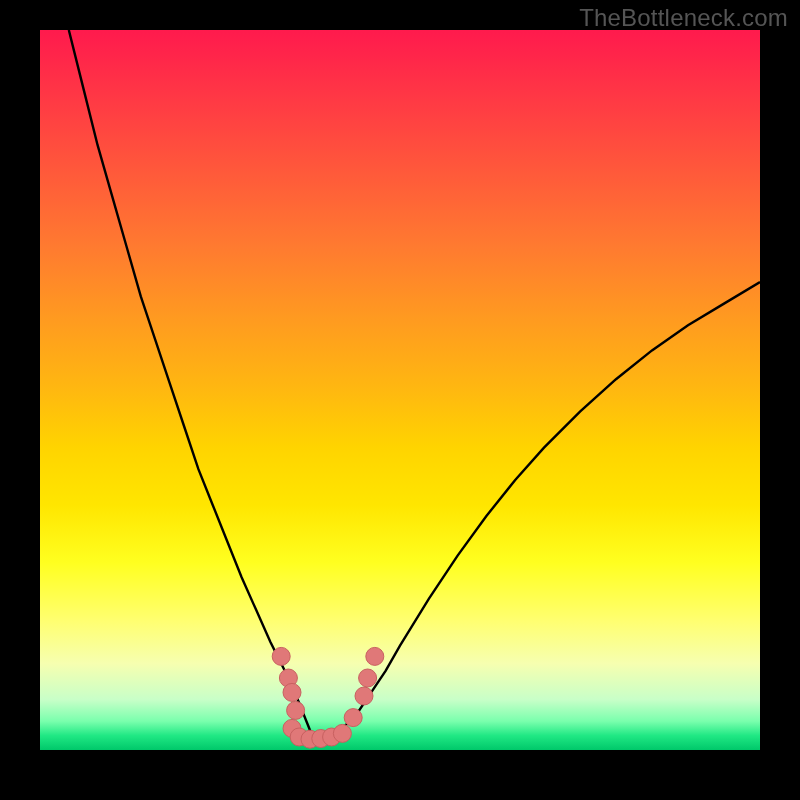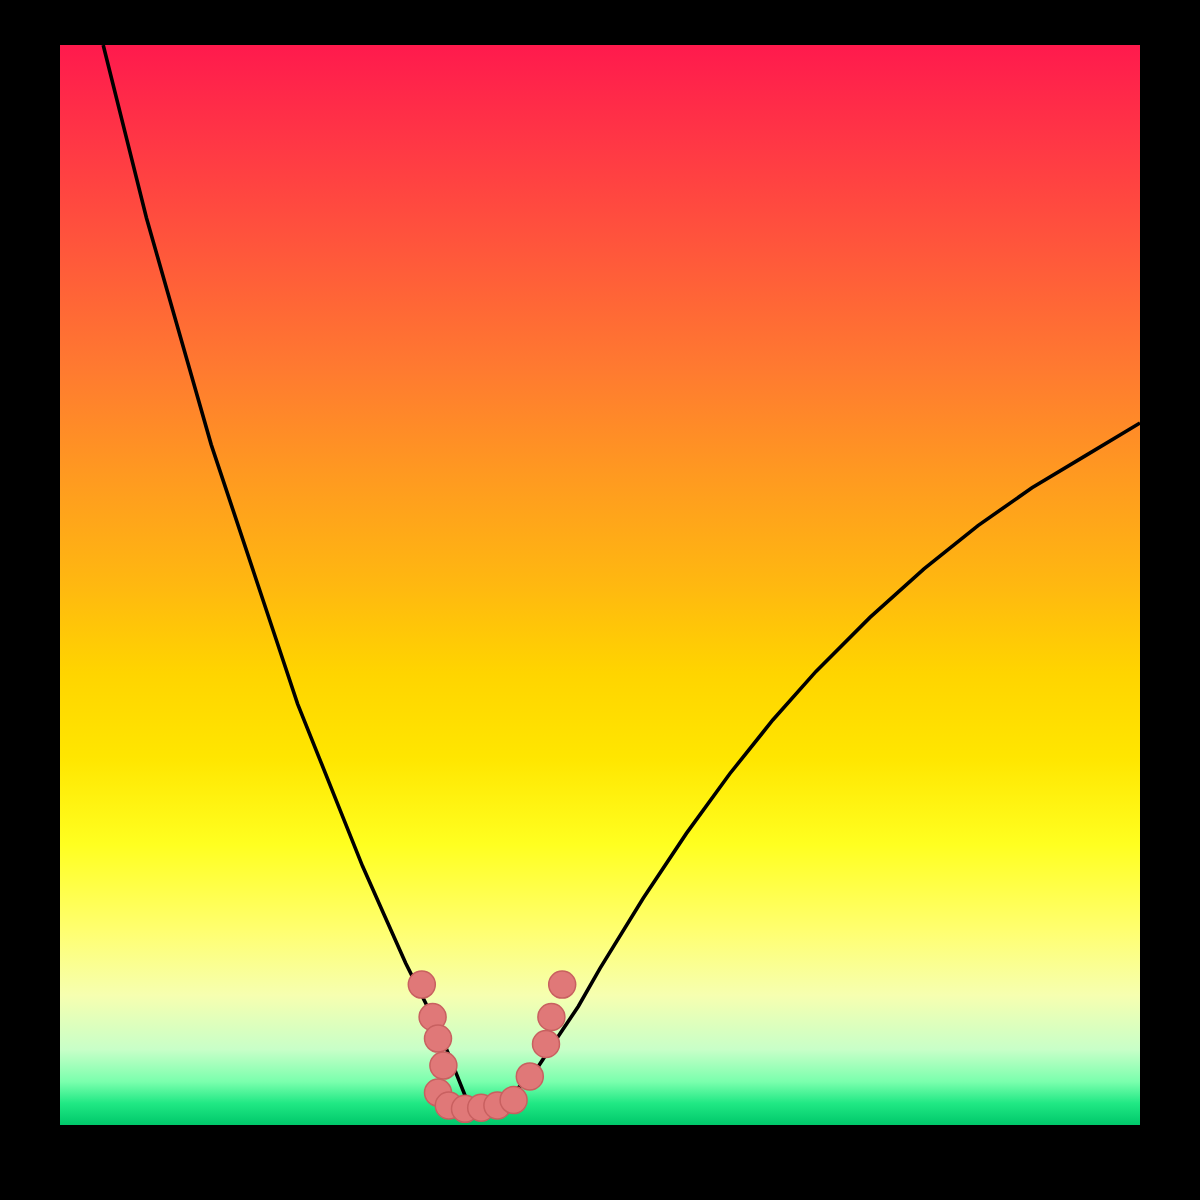--- a/index.html
+++ b/index.html
@@ -78,13 +78,14 @@
           <circle cx="280.8" cy="708.5" r="9" fill="#e07878" stroke="#c86060" stroke-width="1"></circle>
           <circle cx="291.6" cy="707.0" r="9" fill="#e07878" stroke="#c86060" stroke-width="1"></circle>
           <circle cx="302.4" cy="703.4" r="9" fill="#e07878" stroke="#c86060" stroke-width="1"></circle>
           <circle cx="313.2" cy="687.6" r="9" fill="#e07878" stroke="#c86060" stroke-width="1"></circle>
           <circle cx="324.0" cy="666.0" r="9" fill="#e07878" stroke="#c86060" stroke-width="1"></circle>
           <circle cx="327.6" cy="648.0" r="9" fill="#e07878" stroke="#c86060" stroke-width="1"></circle>
           <circle cx="334.8" cy="626.4" r="9" fill="#e07878" stroke="#c86060" stroke-width="1"></circle>
         </g>
     </svg>
   </div>
+  <div class="watermark">TheBottleneck.com</div>
 </div>
 
 </body></html>

